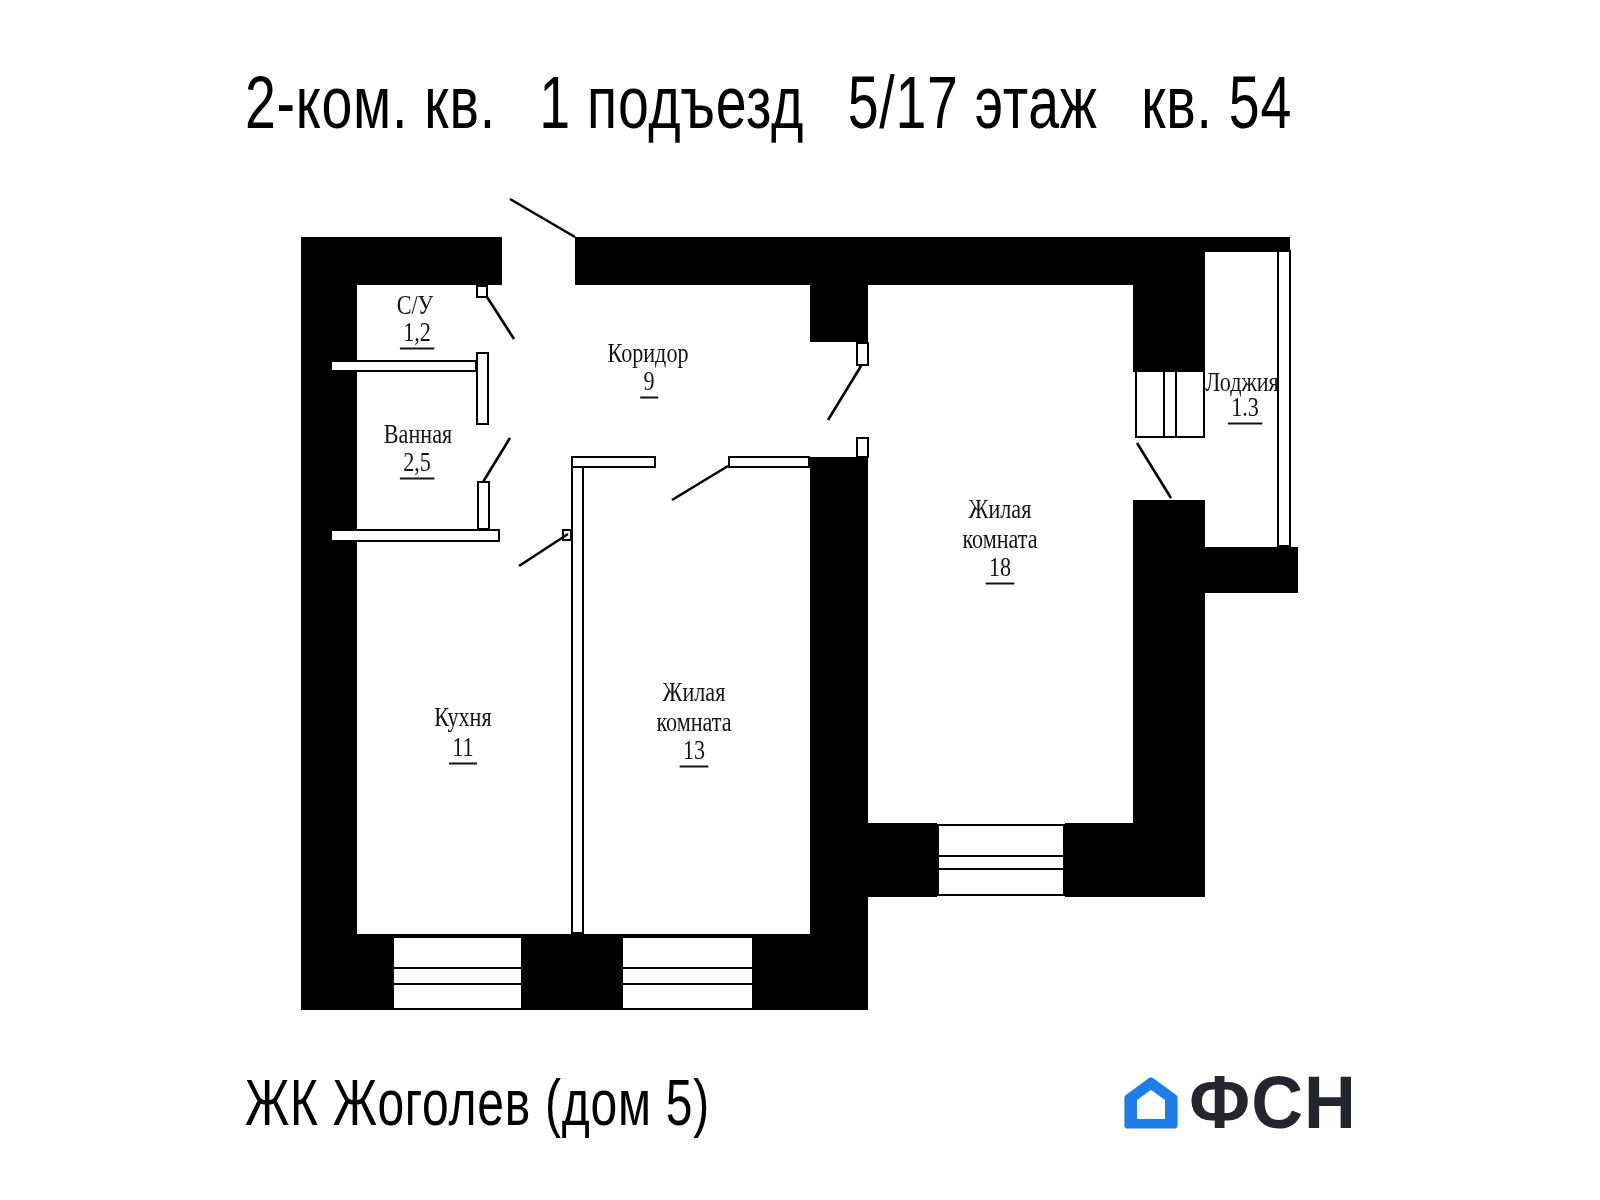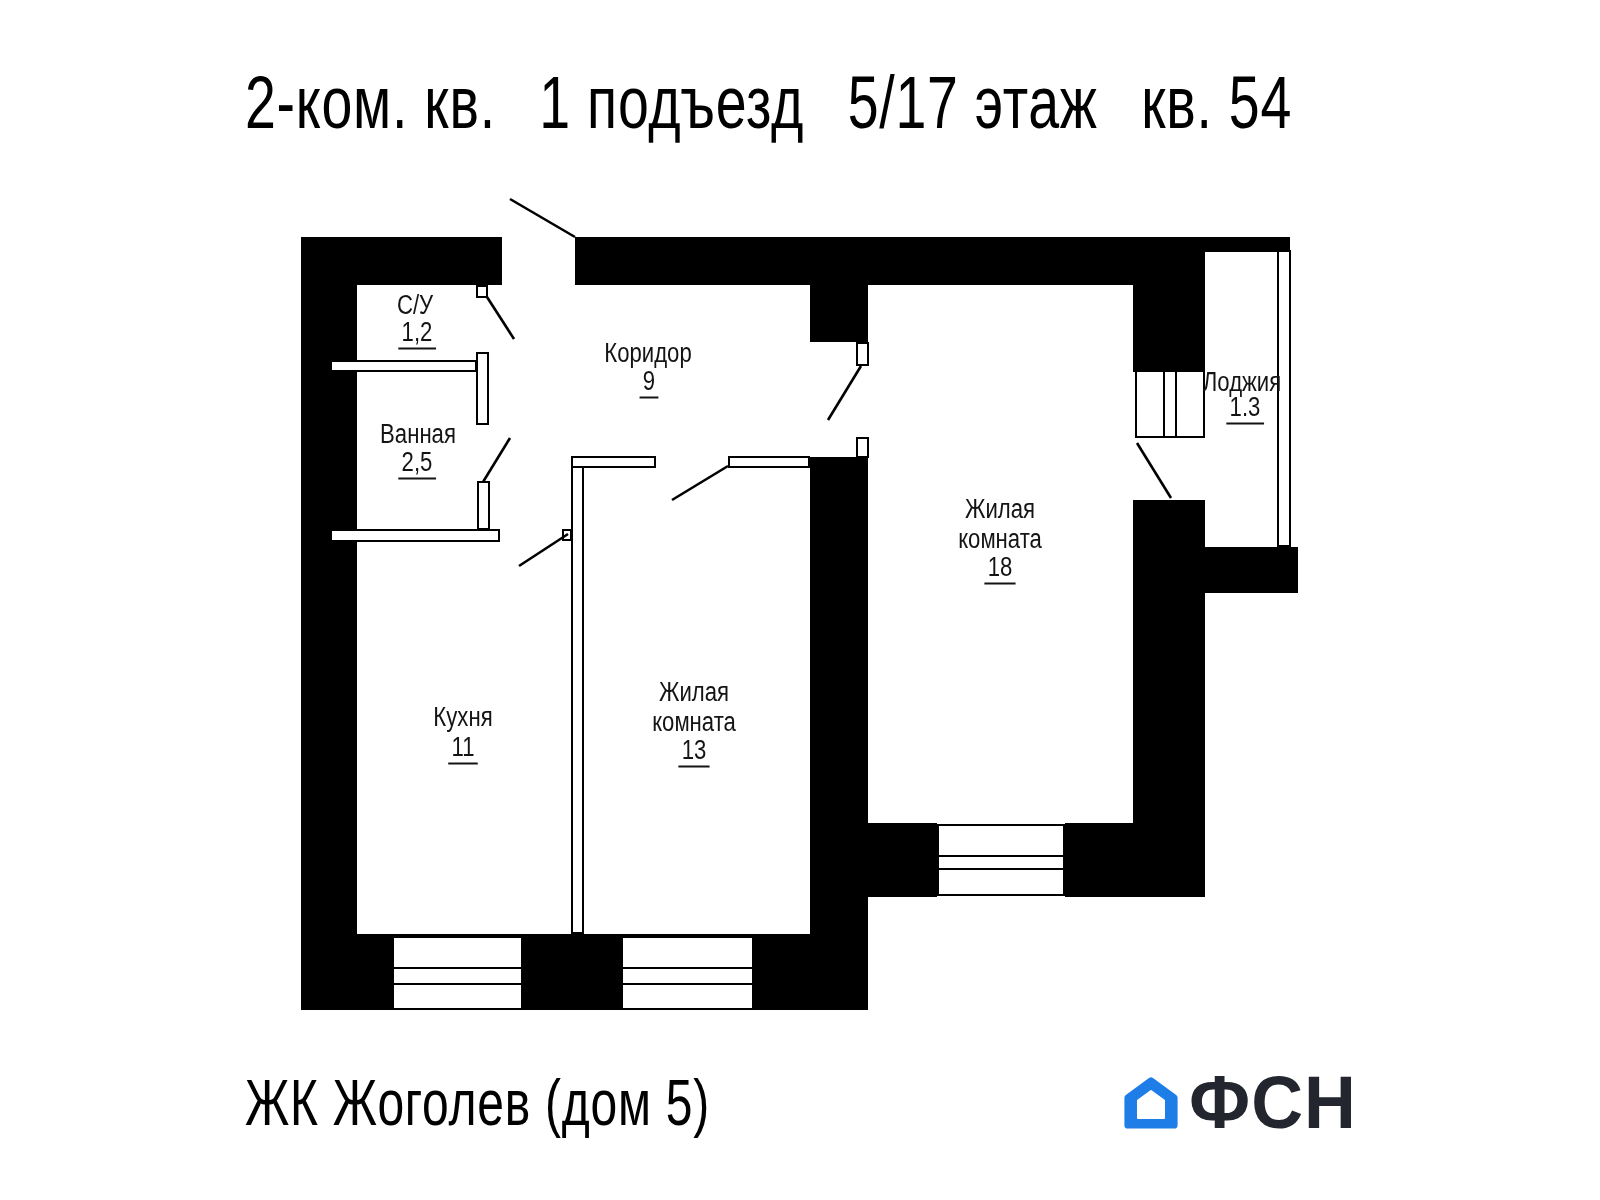--- a/index.html
+++ b/index.html
@@ -1,19 +1,19 @@
 <!DOCTYPE html>
 <html><head>
 <meta charset="utf-8">
 <style>
   html,body{margin:0;padding:0;background:#fff;}
   body{width:1600px;height:1200px;position:relative;overflow:hidden;
        font-family:"Liberation Sans", sans-serif;color:#111;}
   
-  .plan{position:absolute;left:0;top:0;width:1326px;height:1200px;}
+  .plan{position:absolute;left:0;top:0;width:1326px;height:1200px;font-family:Liberation Serif, serif;}
   .w{position:absolute;background:#000;}
   .t{position:absolute;background:#fff;border:2px solid #000;box-sizing:border-box;}
   .win{position:absolute;background:#fff;border:2px solid #000;box-sizing:border-box;}
   .hl{position:absolute;left:-1px;right:-1px;height:2px;background:#000;}
   .vl{position:absolute;top:-1px;bottom:-1px;width:2px;background:#000;}
   svg.doors{position:absolute;left:0;top:0;}
   
   .room-label{position:absolute;transform:translate(-50%,-50%) scaleX(0.82);
       font-size:27px;line-height:30px;text-align:center;white-space:pre-line;
       font-weight:400;color:#141414;}

